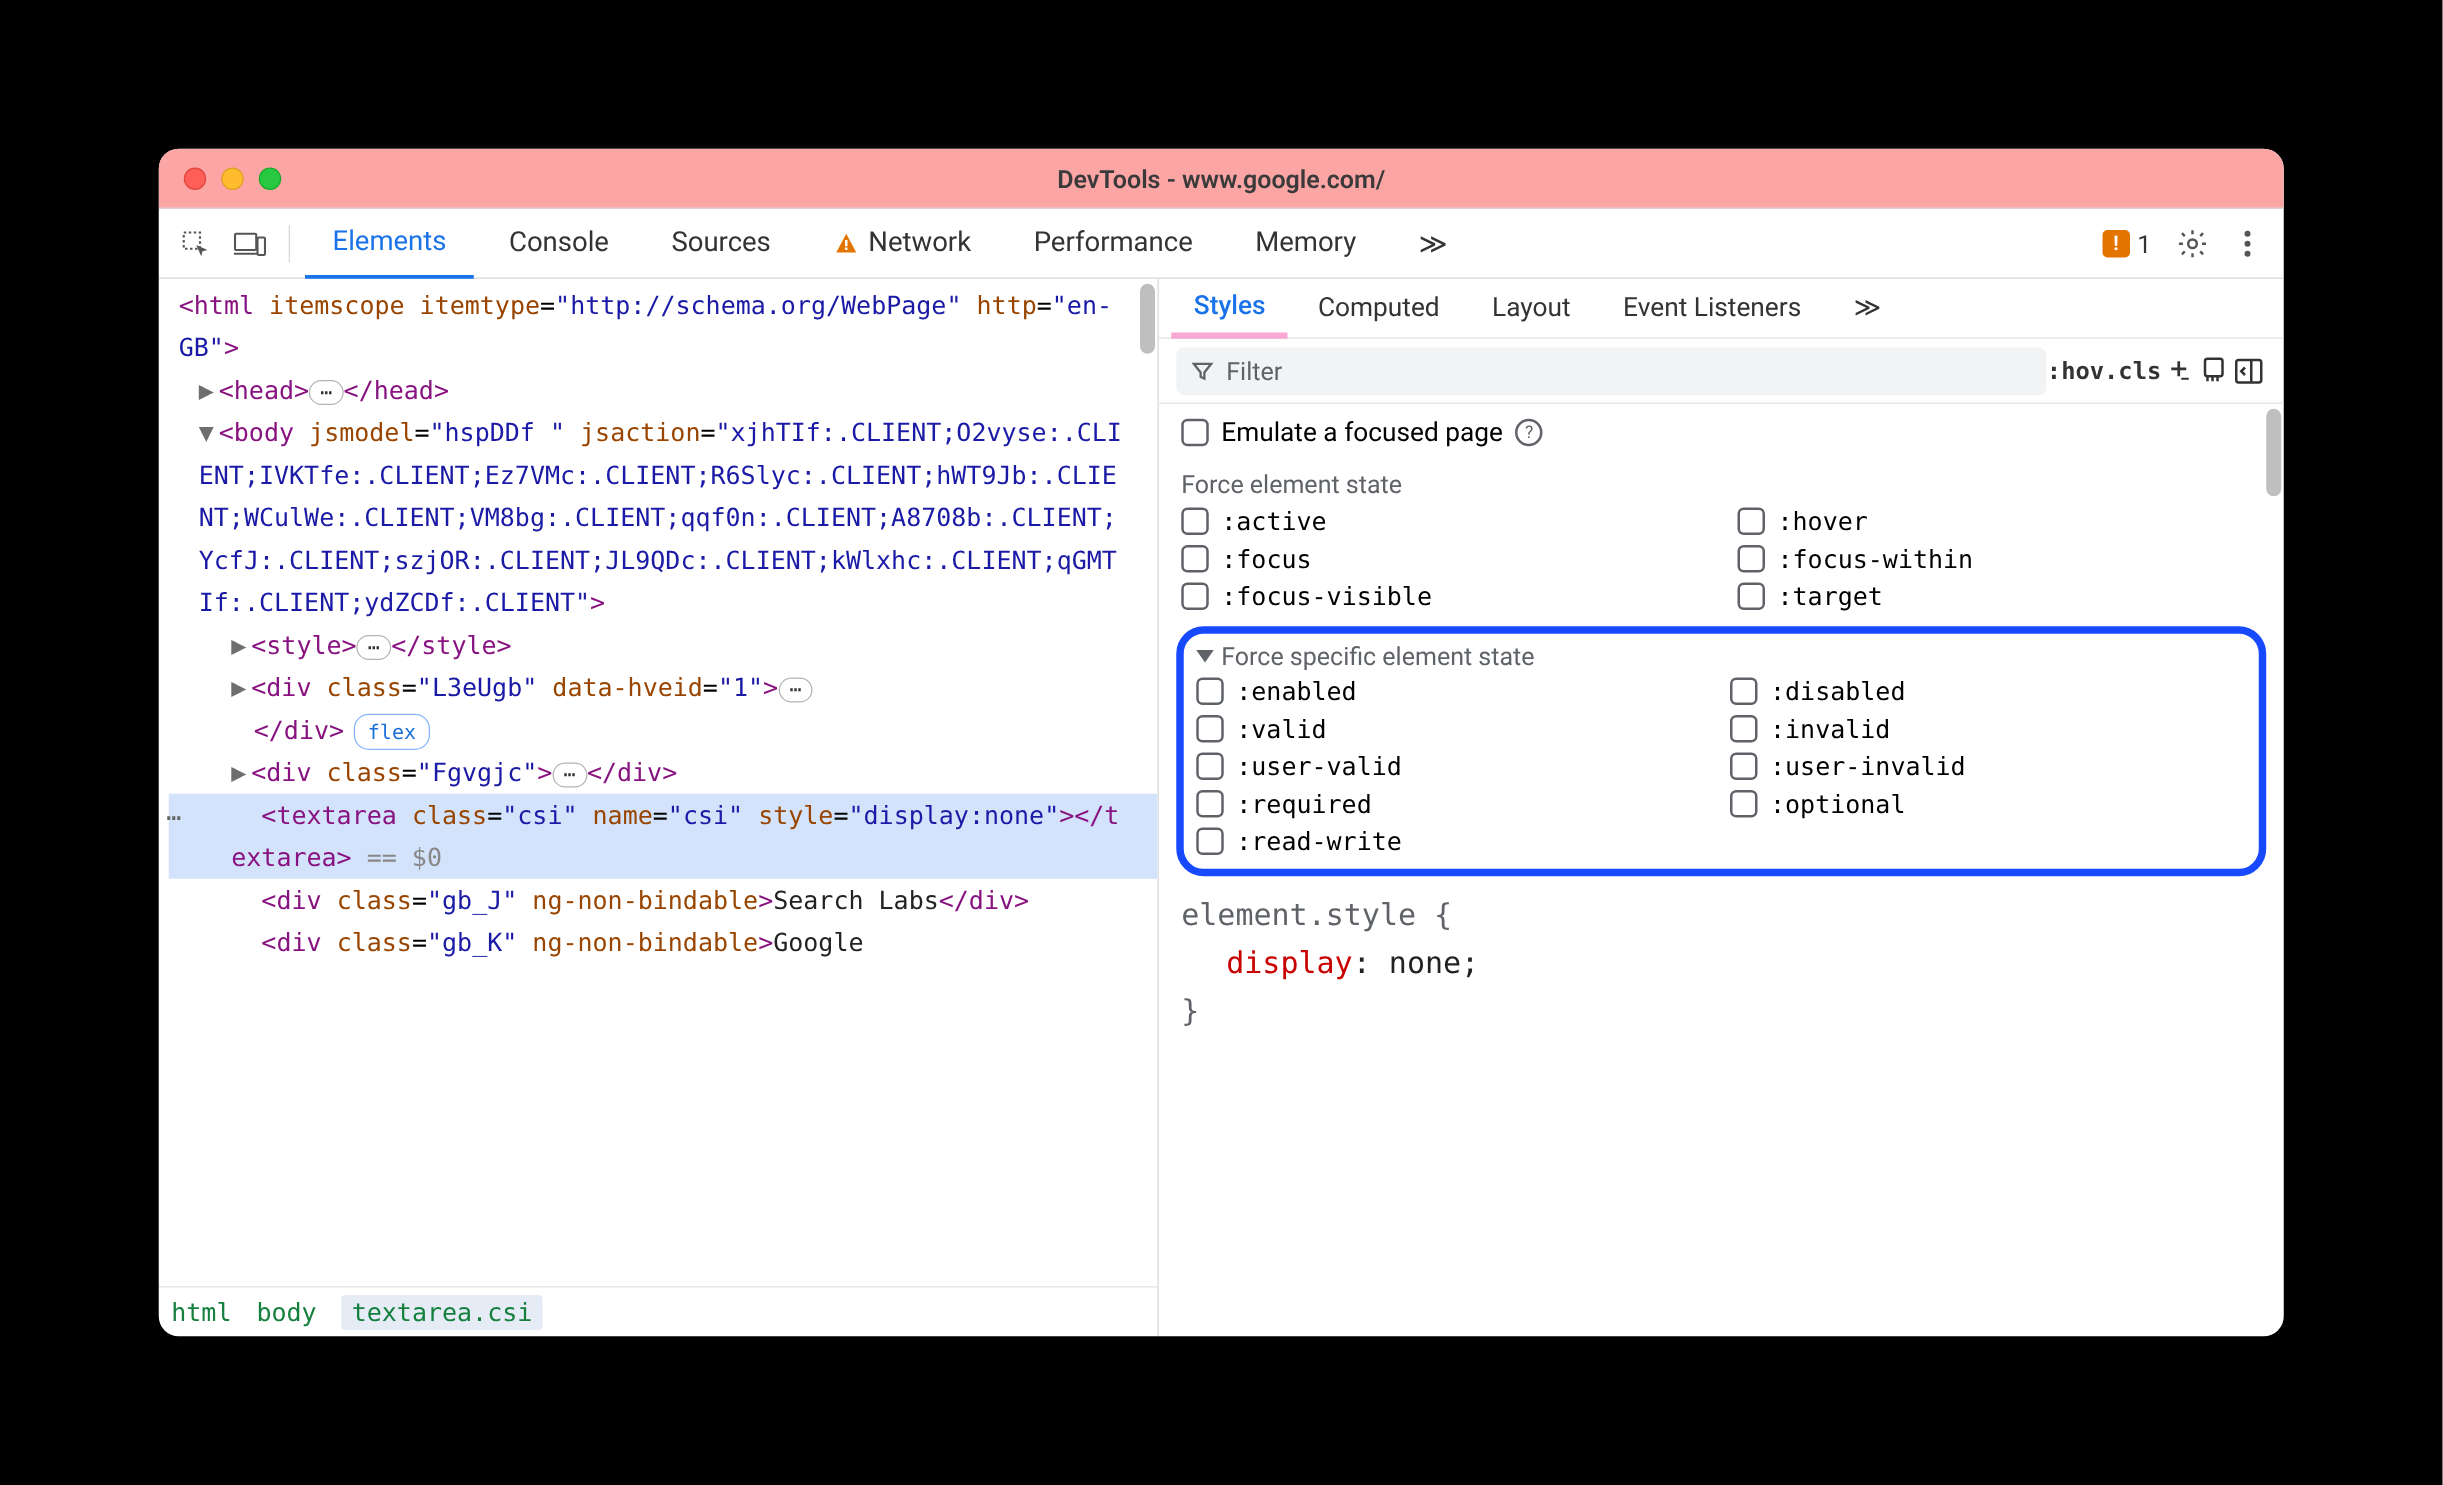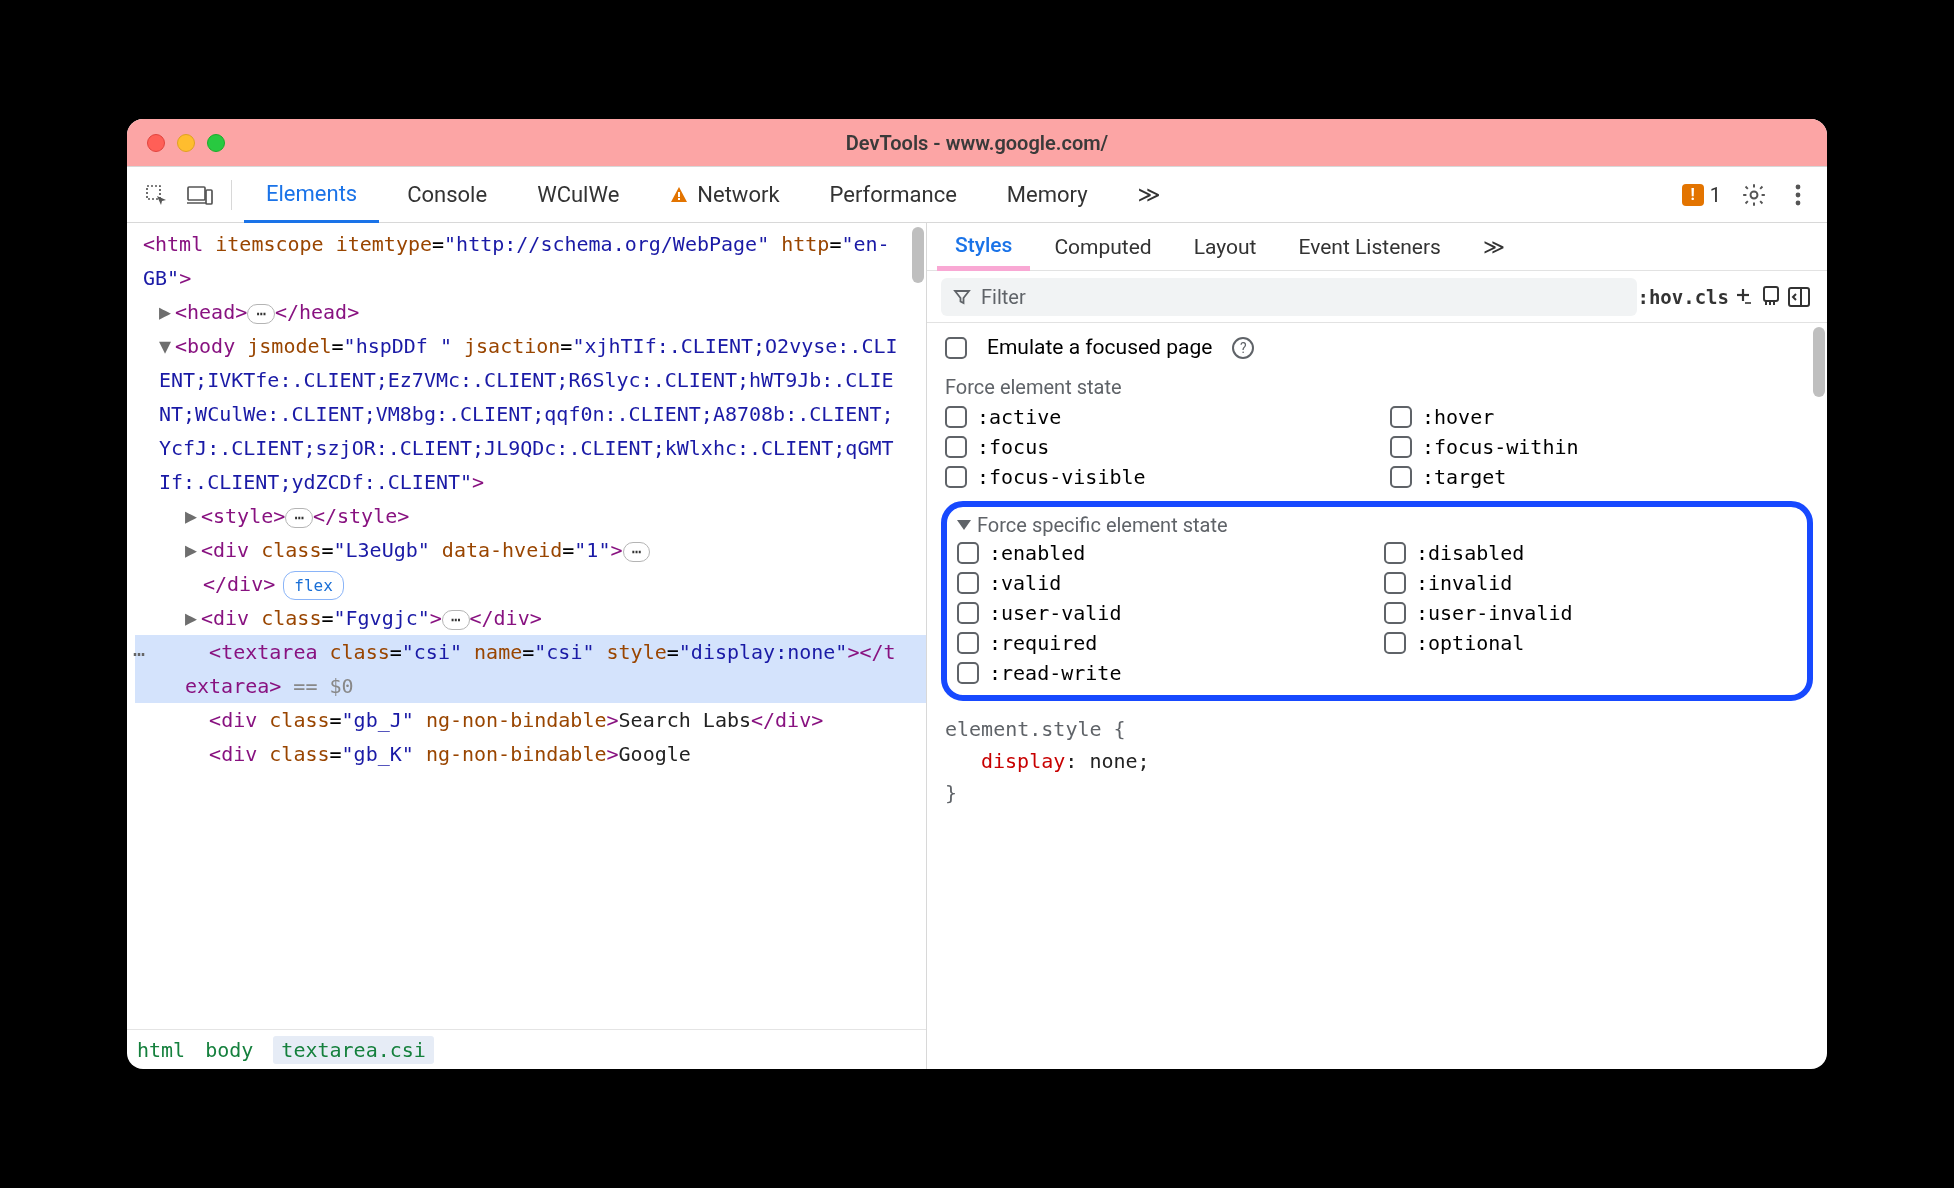--- a/index.html
+++ b/index.html
@@ -208,21 +208,21 @@
     position: relative;
   }
   .styles-body .scrollbar {
     position: absolute;
     right: 2px; top: 4px;
     width: 12px; height: 70px;
     background: #bfbfbf;
     border-radius: 6px;
   }
   .emulate-row {
-    display: flex; align-items: flex-end; gap: 20px; padding: 4px 6px 12px 6px;
+    display: flex; align-items: flex-start; gap: 10px; padding: 4px 6px 12px 6px;
     font-size: 21px;
   }
   .chk {
     width: 22px; height: 22px; border: 2px solid #5f6368; border-radius: 5px;
     flex-shrink: 0;
   }
   .help-circle {
     width: 22px; height: 22px; border: 2px solid #5f6368; border-radius: 50%;
     display:flex;align-items:center;justify-content:center;font-size:14px;color:#5f6368;
   }
@@ -238,21 +238,21 @@
   .state-item { display: flex; align-items: center; gap: 10px; }
   .highlight-box {
     border: 6px solid #1749ff;
     border-radius: 22px;
     margin: 2px 14px 8px 2px;
     padding: 6px 10px 10px 10px;
   }
   .highlight-box .hdr { color: #5f6368; font-size: 20px; display:flex;align-items:center;gap:4px;padding-bottom:4px;}
   .stylesrc {
     font-family: Menlo, monospace;
-    font-size: 20px;
+    font-size: 24px;
     padding: 4px 6px;
     line-height: 1.6;
   }
   .stylesrc .sel { color: #5f6368; }
   .stylesrc .prop { color: #c80000; padding-left: 36px;}
   .stylesrc .val { color: #222; }
   .tri { display:inline-block; width: 0; height: 0; border-left: 7px solid transparent; border-right: 7px solid transparent; border-top: 10px solid #5f6368; margin-right: 2px; }
   svg { display: block; }
 </style>
 </head>
@@ -279,21 +279,21 @@
     <div class="icon-btn">
       <svg width="26" height="22" viewBox="0 0 26 22" fill="none" stroke="currentColor" stroke-width="1.7">
         <rect x="1" y="3" width="17" height="13" rx="1"></rect>
         <line x1="0" y1="19" x2="19" y2="19"></line>
         <rect x="19" y="6" width="6" height="14" rx="1"></rect>
       </svg>
     </div>
     <div class="sep"></div>
     <div class="tab active">Elements</div>
     <div class="tab">Console</div>
-    <div class="tab">WCulWe</div>
+    <div class="tab">Sources</div>
     <div class="tab">
       <svg width="20" height="20" viewBox="0 0 20 20">
           <path d="M10 2 L18 17 H2 Z" fill="#e37400"></path>
           <rect x="9" y="7" width="2" height="5" fill="#fff"></rect>
           <rect x="9" y="13" width="2" height="2" fill="#fff"></rect>
         </svg>
       <span>Network</span>
     </div>
     <div class="tab">Performance</div>
     <div class="tab">Memory</div>

